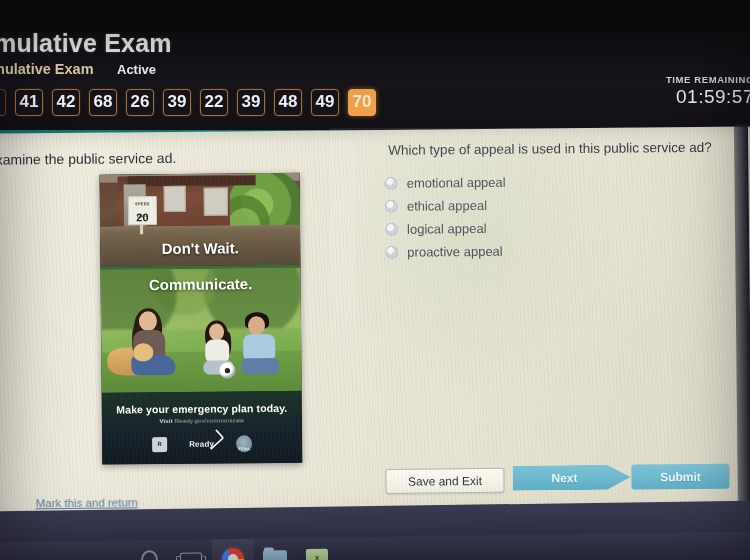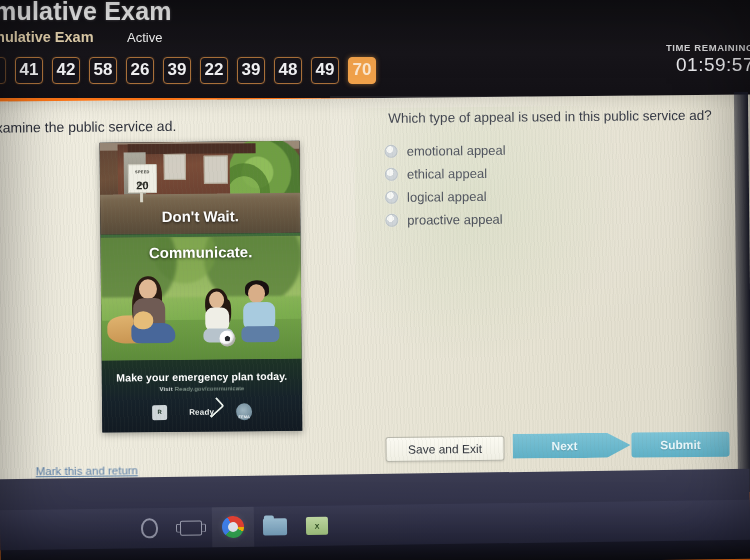--- a/index.html
+++ b/index.html
@@ -6,22 +6,23 @@
   body{
     width:750px;height:560px;overflow:hidden;
     background:#0a0a0c;
     font-family:"Liberation Sans", sans-serif;
     position:relative;
   }
 
   
   .photo{
     position:absolute;inset:0;
-    background:#f97316;
+    background:#0f766e;
     overflow:hidden;
+    margin-top:32px;
   }
 
   
   .exam-chrome{
     position:absolute;left:0;top:0;width:750px;height:98px;
     background:linear-gradient(180deg,#111014 0%,#17151a 55%,#121015 100%);
   }
   .exam-title{
     position:absolute;left:-6px;top:-3px;
     font-size:25px;font-weight:bold;color:#f2f2f2;
@@ -30,22 +31,22 @@
     white-space:nowrap;
   }
   .crumbs{
     position:absolute;left:-8px;top:29px;width:400px;height:22px;
   }
   .crumb-exam{
     position:absolute;left:0;top:0;
     font-size:14.5px;font-weight:bold;color:#e5d3ae;white-space:nowrap;
   }
   .crumb-active{
-    position:absolute;left:135px;top:1px;
-    font-size:13px;font-weight:normal;color:#f4f4f4;white-space:nowrap;
+    position:absolute;left:125px;top:1px;
+    font-size:13px;font-weight:bold;color:#f4f4f4;white-space:nowrap;
   }
 
   
   .qnums{
     position:absolute;left:-22px;top:55px;height:30px;
     display:flex;align-items:center;gap:9px;
   }
   .qnum{
     width:26px;height:25px;
     border:1.3px solid #a9703a;
@@ -412,21 +413,21 @@
 
     <div class="crumbs">
       <span class="crumb-exam">mulative Exam</span>
       <span class="crumb-active">Active</span>
     </div>
 
     <div class="qnums">
       <div class="qnum partial"></div>
       <div class="qnum">41</div>
       <div class="qnum">42</div>
-      <div class="qnum">58</div>
+      <div class="qnum">68</div>
       <div class="qnum">26</div>
       <div class="qnum">39</div>
       <div class="qnum">22</div>
       <div class="qnum">39</div>
       <div class="qnum">48</div>
       <div class="qnum">49</div>
       <div class="qnum current">70</div>
     </div>
 
     <div class="timer-wrap">

